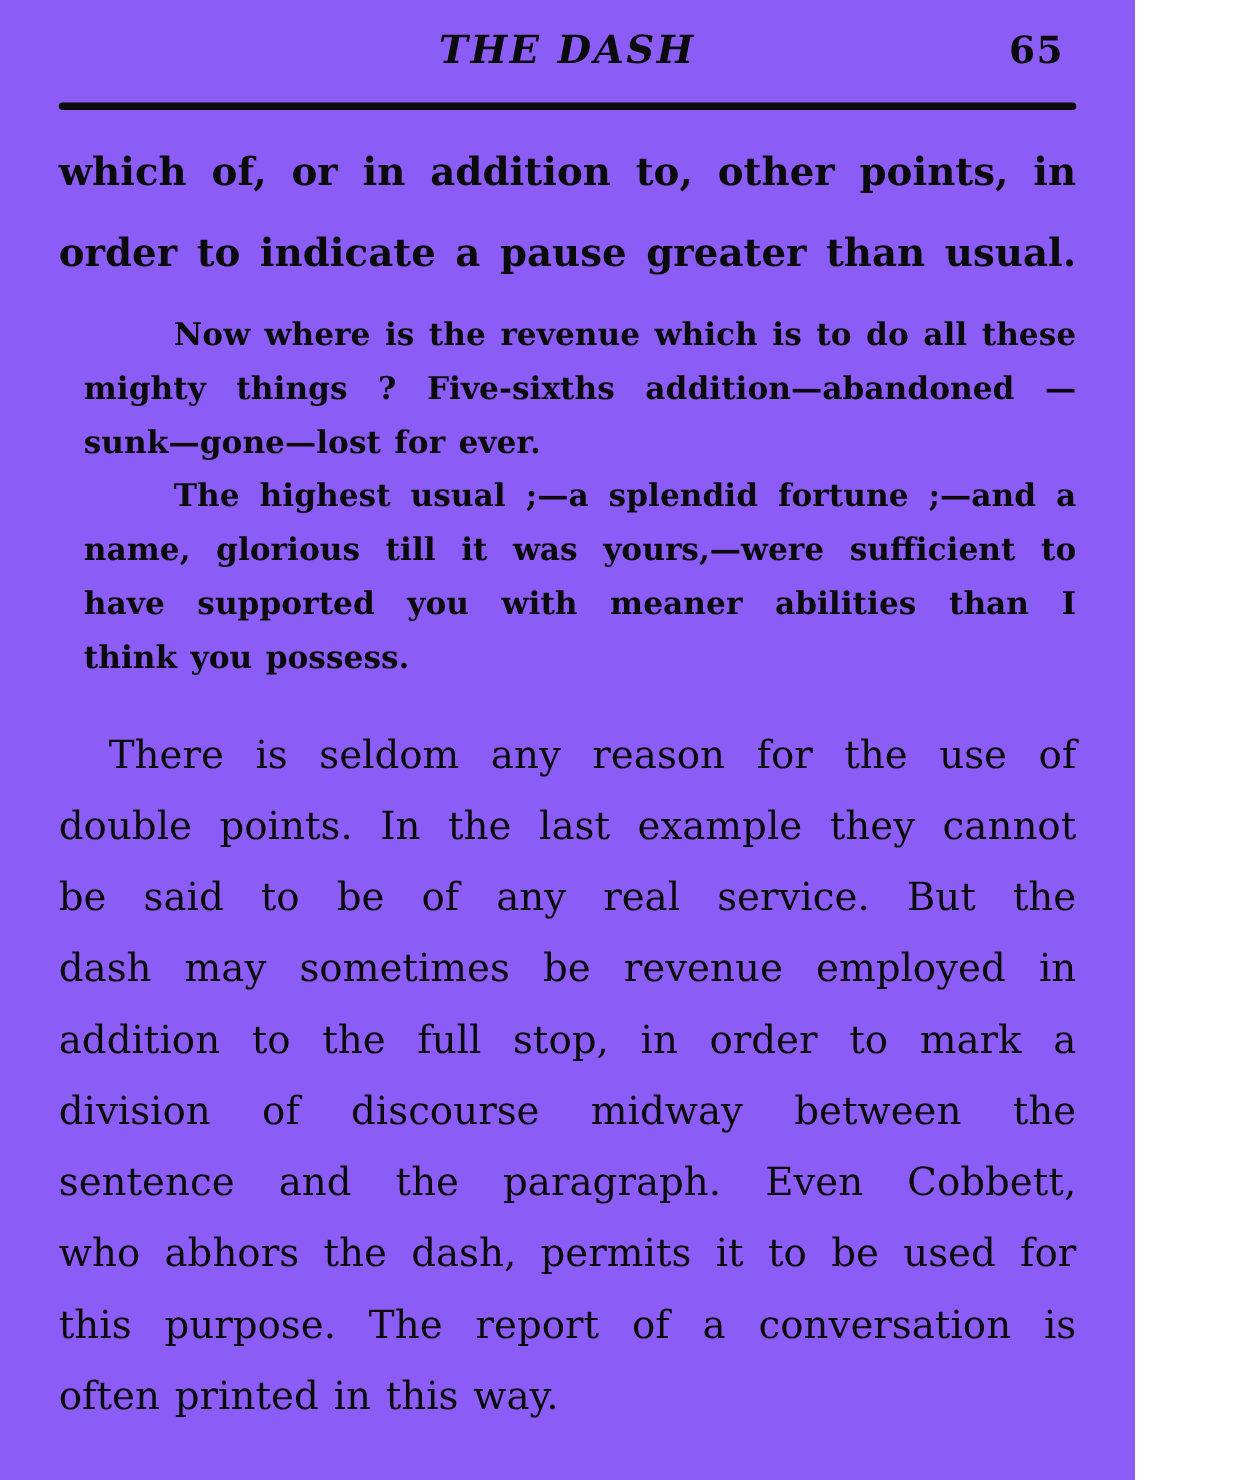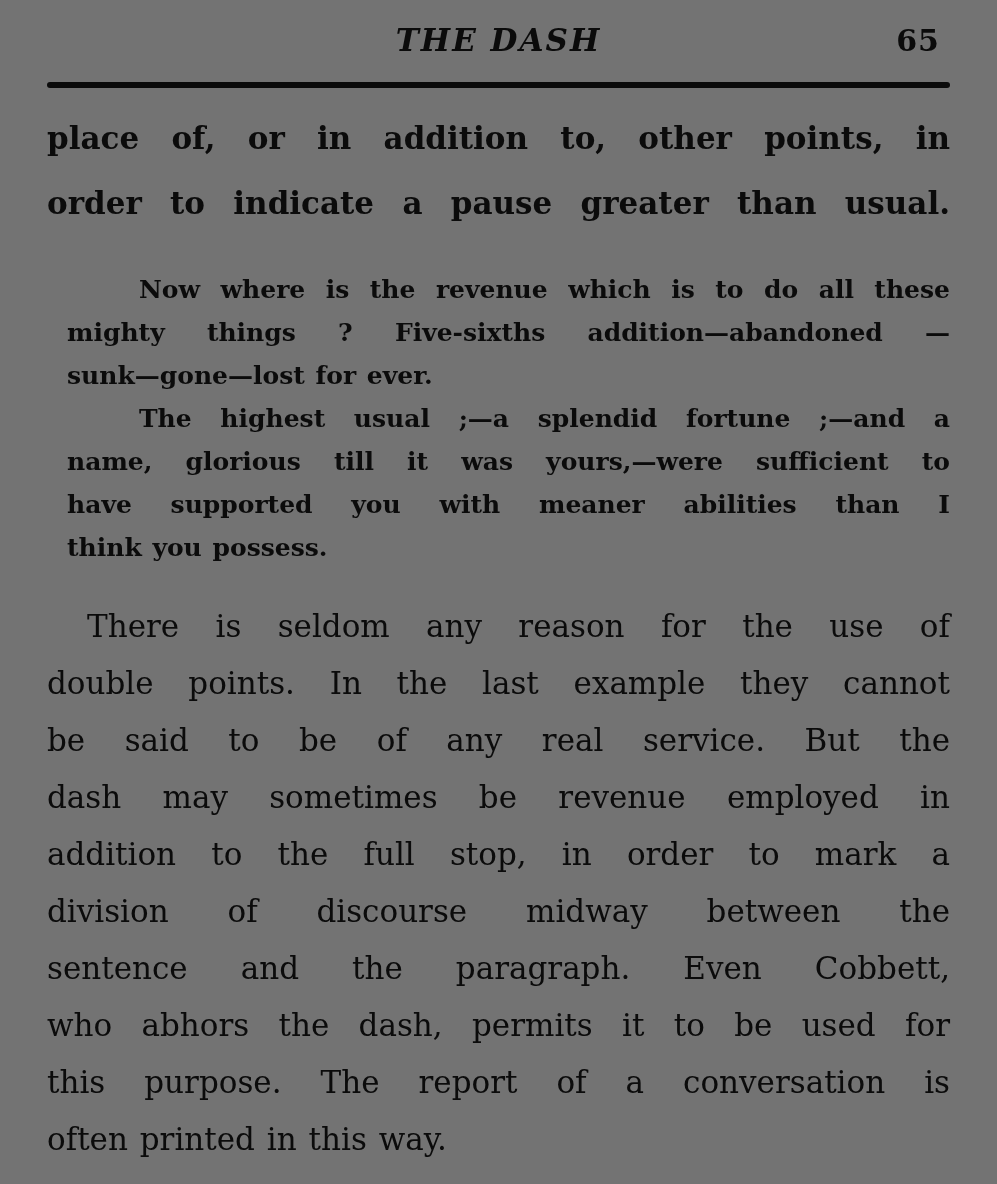--- a/index.html
+++ b/index.html
@@ -2,25 +2,25 @@
 <html><head>
 <meta charset="utf-8">
 <style>
   html, body {
     margin: 0;
     padding: 0;
     background: #ffffff;
   }
   .page {
     position: relative;
-    width: 997px;
+    width: 908px;
     height: 1184px;
     box-sizing: border-box;
     padding: 0 47px;
-    background: #737373;
+    background: #8b5cf6;
     color: #0b0b0b;
     font-family: "DejaVu Serif", "Liberation Serif", serif;
     overflow: hidden;
   }
   
   .running-head {
     position: relative;
     height: 42px;
     margin-top: 22px;
   }
@@ -50,21 +50,21 @@
     border-radius: 3px;
   }
   
   .para1 {
     margin: 18px 0 0 0;
     font-size: 31px;
     font-weight: bold;
     line-height: 65px;
   }
   .quote {
-    margin: 32px 0 0 20px;
+    margin: 10px 0 0 20px;
     padding: 0;
     font-size: 25px;
     font-weight: bold;
     line-height: 43px;
   }
   .quote.q2 { margin-top: 0; }
   .para2 {
     margin: 29px 0 0 0;
     font-size: 31px;
     font-weight: normal;
@@ -88,21 +88,21 @@
 <div class="page">
 
   <header class="running-head">
     <span class="head-title">THE DASH</span>
     <span class="page-number">65</span>
   </header>
 
   <div class="rule"></div>
 
   <div class="para1">
-    <div class="line">place of, or in addition to, other points, in</div>
+    <div class="line">which of, or in addition to, other points, in</div>
     <div class="line">order to indicate a pause greater than usual.</div>
   </div>
 
   <blockquote class="quote q1">
     <div class="line indent-lg">Now where is the revenue which is to do all these</div>
     <div class="line">mighty things ? Five-sixths addition—abandoned —</div>
     <div class="line flush">sunk—gone—lost for ever.</div>
   </blockquote>
 
   <blockquote class="quote q2">

